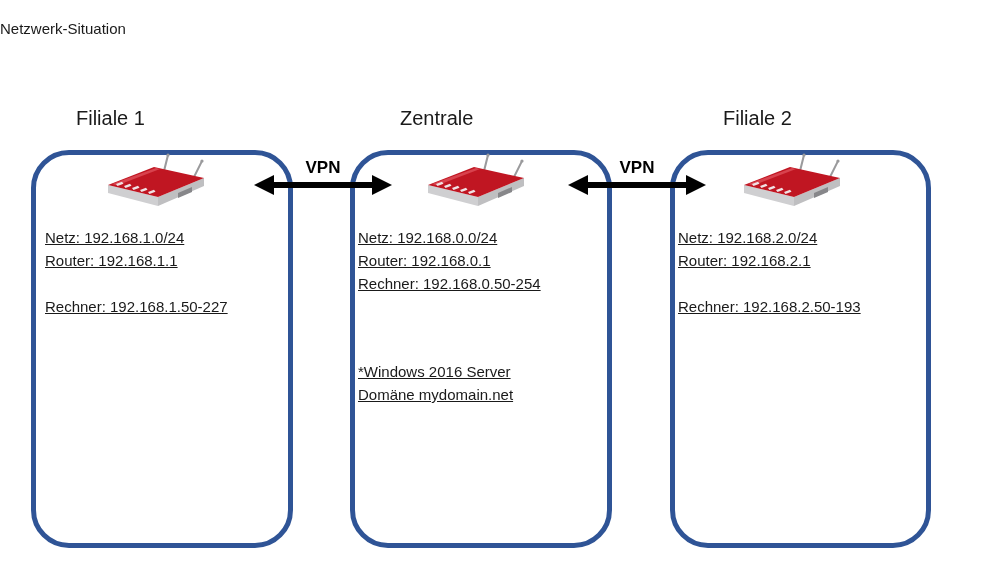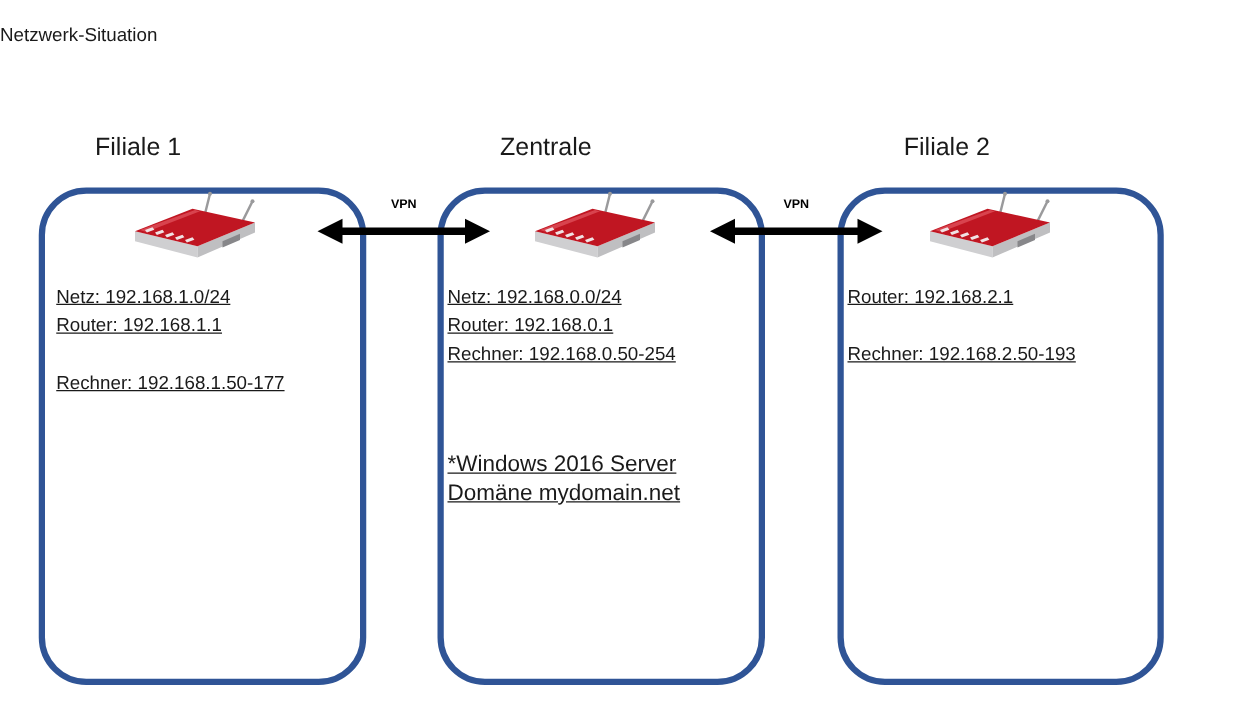--- a/index.html
+++ b/index.html
@@ -50,33 +50,33 @@
   }
   .node-line {
     height: 23px;
     line-height: 23px;
     white-space: nowrap;
     text-decoration: underline;
   }
   .footnote {
     position: absolute;
     top: 360px;
-    font-size: 18px;
+    font-size: 15px;
   }
 
   .vpn-arrow {
     position: absolute;
     top: 171px;
   }
   .vpn-label {
     position: absolute;
     top: 158px;
     width: 140px;
     text-align: center;
-    font-size: 10px;
+    font-size: 17px;
     font-weight: bold;
     color: #000000;
   }
 </style>
 </head>
 <body>
 
 <div class="canvas">
 
   <div class="title">Netzwerk-Situation</div>
@@ -137,35 +137,36 @@
     <polygon points="32,37 38,34.8 39.5,36.8 33.5,39" fill="#f0e2e4"></polygon>
     <polygon points="40,39 46,36.8 47.5,38.8 41.5,41" fill="#f0e2e4"></polygon>
     <polygon points="48,41 54,38.8 55.5,40.8 49.5,43" fill="#f0e2e4"></polygon>
     <polygon points="78,42 92,36 92,41 78,47" fill="#87878a"></polygon>
   </svg>
 
   <div class="node-text" style="left:45px">
     <div class="node-line">Netz: 192.168.1.0/24</div>
     <div class="node-line">Router: 192.168.1.1</div>
     <div class="node-line"></div>
-    <div class="node-line">Rechner: 192.168.1.50-177</div>
+    <div class="node-line">Rechner: 192.168.1.50-227</div>
   </div>
 
   <div class="node-text" style="left:358px">
     <div class="node-line">Netz: 192.168.0.0/24</div>
     <div class="node-line">Router: 192.168.0.1</div>
     <div class="node-line">Rechner: 192.168.0.50-254</div>
   </div>
 
   <div class="footnote" style="left:358px">
     <div class="node-line">*Windows 2016 Server</div>
     <div class="node-line">Domäne mydomain.net</div>
   </div>
 
   <div class="node-text" style="left:678px">
+    <div class="node-line">Netz: 192.168.2.0/24</div>
     <div class="node-line">Router: 192.168.2.1</div>
     <div class="node-line"></div>
     <div class="node-line">Rechner: 192.168.2.50-193</div>
   </div>
 
   <div class="vpn-label" style="left:253px">VPN</div>
   <svg class="vpn-arrow" style="left:253px" width="140" height="28" viewBox="0 0 140 28">
     <polygon points="1,14 21,4 21,24" fill="#000000"></polygon>
     <polygon points="139,14 119,4 119,24" fill="#000000"></polygon>
     <rect x="17" y="11" width="106" height="6" fill="#000000"></rect>

